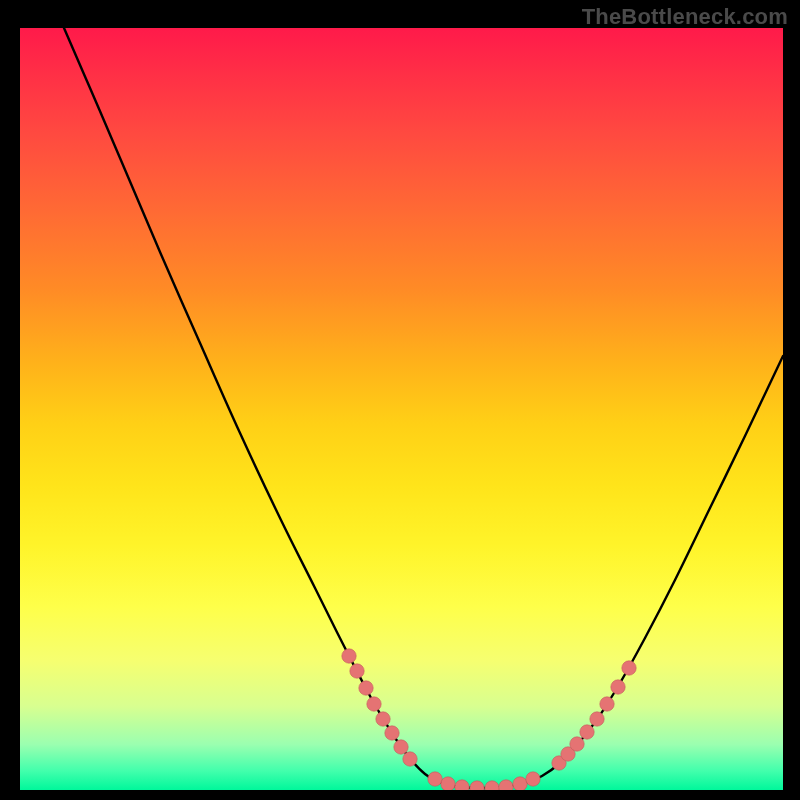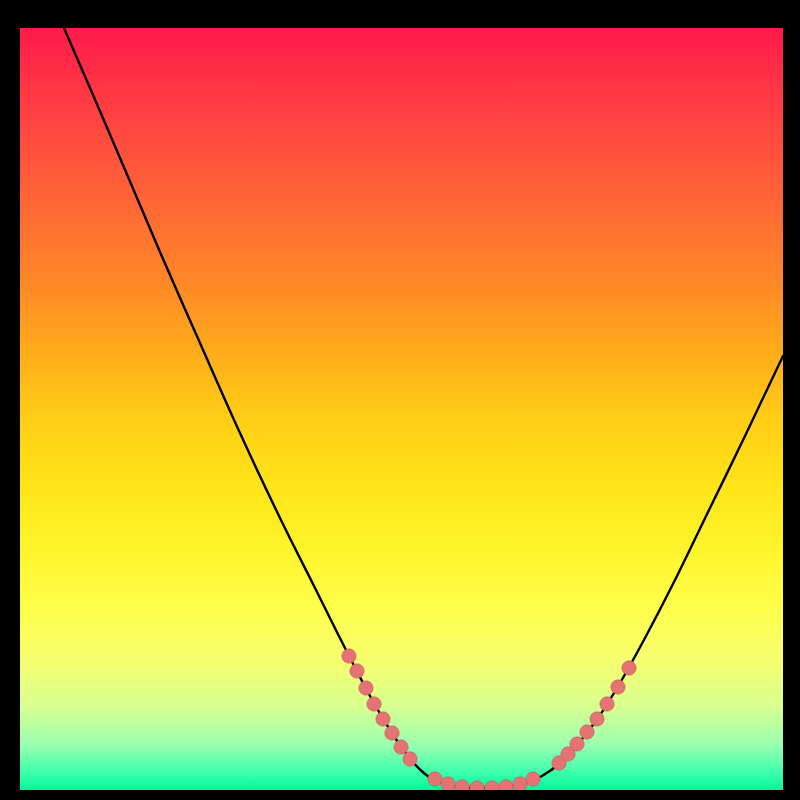--- a/index.html
+++ b/index.html
@@ -54,20 +54,21 @@
   svg.curve {
     position: absolute;
     inset: 0;
     width: 100%;
     height: 100%;
   }
 </style>
 </head>
 <body>
 <div class="frame">
+  <div class="attribution">TheBottleneck.com</div>
   <div class="plot">
     <div class="gradient"></div>
     <svg class="curve" viewBox="0 0 763 762" preserveAspectRatio="none">
       <path id="main-curve" fill="none" stroke="#000000" stroke-width="2.4" stroke-linecap="round" d="M 44 0 C 48.7 10.8, 59.9 36.6, 70 60 C 80.1 83.4, 87.4 100.5, 100 130 C 112.6 159.5, 125.6 190.7, 140 224 C 154.4 257.3, 165.6 282.4, 180 315 C 194.4 347.6, 205.6 373.5, 220 405 C 234.4 436.5, 246.5 462.1, 260 490 C 273.5 517.9, 283.3 536.6, 295 560 C 306.7 583.4, 315.1 600.6, 325 620 C 334.9 639.4, 341.9 653.2, 350 668 C 358.1 682.8, 363.2 691.2, 370 702 C 376.8 712.8, 381.7 720.1, 388 728 C 394.3 735.9, 398.9 741.1, 405 746 C 411.1 750.9, 415.7 752.7, 422 755 C 428.3 757.3, 432.8 758.1, 440 759 C 447.2 759.9, 453.9 760.0, 462 760 C 470.1 760.0, 477.3 759.9, 485 759 C 492.7 758.1, 498.3 757.0, 505 755 C 511.7 753.0, 515.7 751.6, 522 748 C 528.3 744.4, 533.5 740.8, 540 735 C 546.5 729.2, 551.2 724.1, 558 716 C 564.8 707.9, 570.4 701.0, 578 690 C 585.6 679.0, 591.5 669.4, 600 655 C 608.5 640.6, 615.1 628.5, 625 610 C 634.9 591.5, 643.3 575.4, 655 552 C 666.7 528.6, 677.4 505.9, 690 480 C 702.6 454.1, 711.9 435.4, 725 408 C 738.1 380.6, 756.2 342.4, 763 328"></path>
       <g id="dots">
           <circle cx="329" cy="628" r="7.2" fill="#e57373" stroke="#c45a5a" stroke-width="0.6"></circle>
           <circle cx="337" cy="643" r="7.2" fill="#e57373" stroke="#c45a5a" stroke-width="0.6"></circle>
           <circle cx="346" cy="660" r="7.2" fill="#e57373" stroke="#c45a5a" stroke-width="0.6"></circle>
           <circle cx="354" cy="676" r="7.2" fill="#e57373" stroke="#c45a5a" stroke-width="0.6"></circle>
           <circle cx="363" cy="691" r="7.2" fill="#e57373" stroke="#c45a5a" stroke-width="0.6"></circle>

